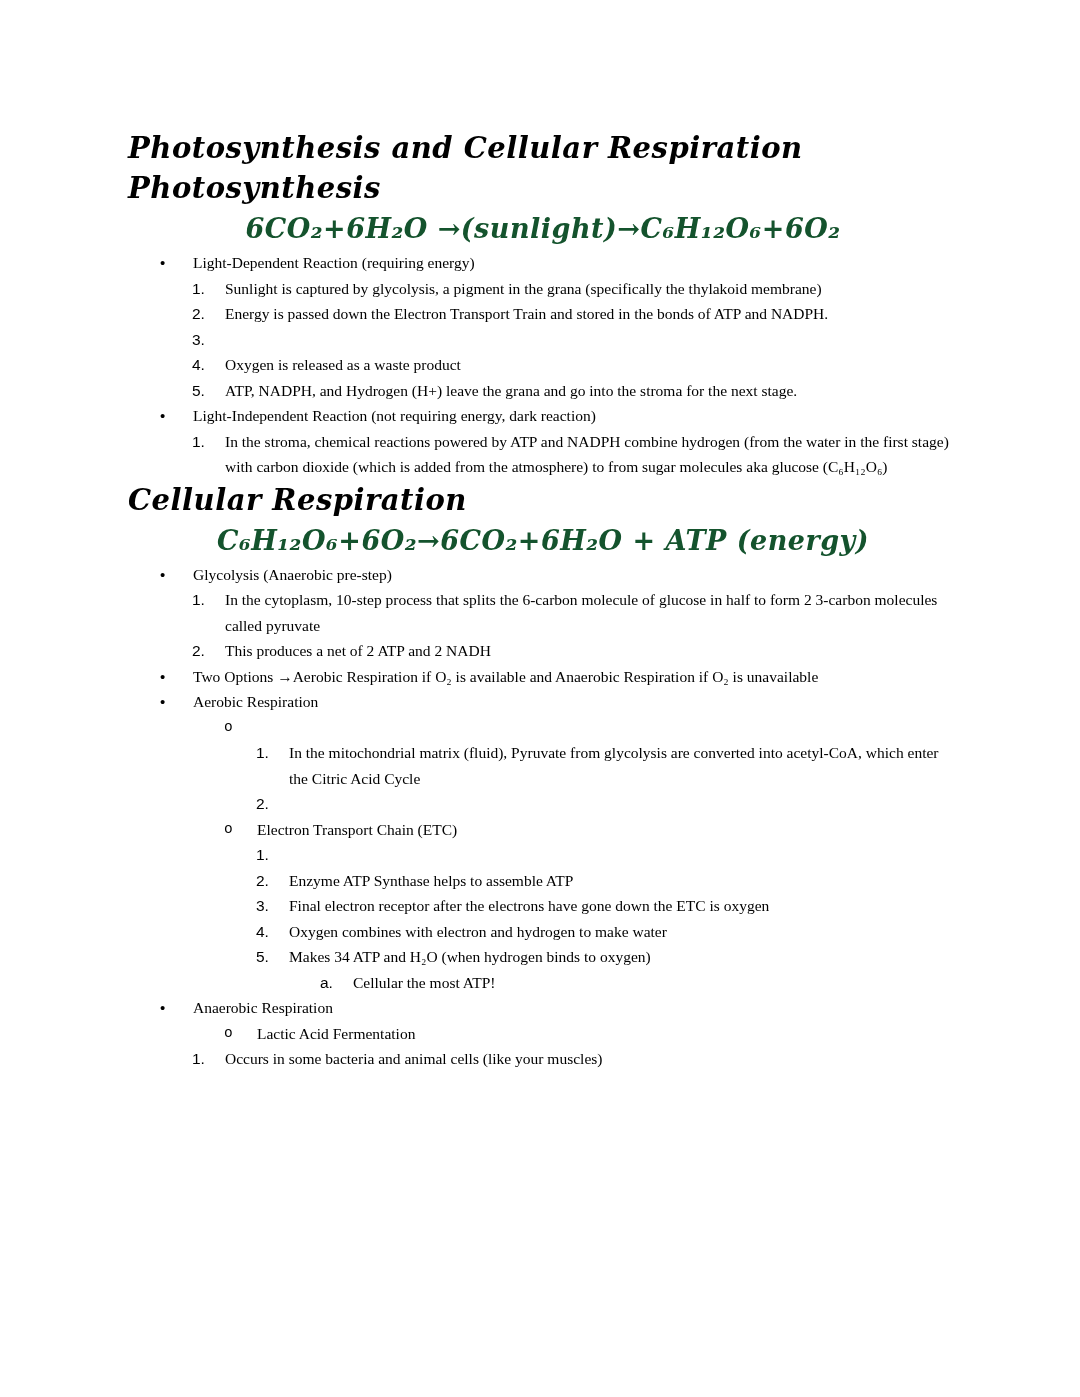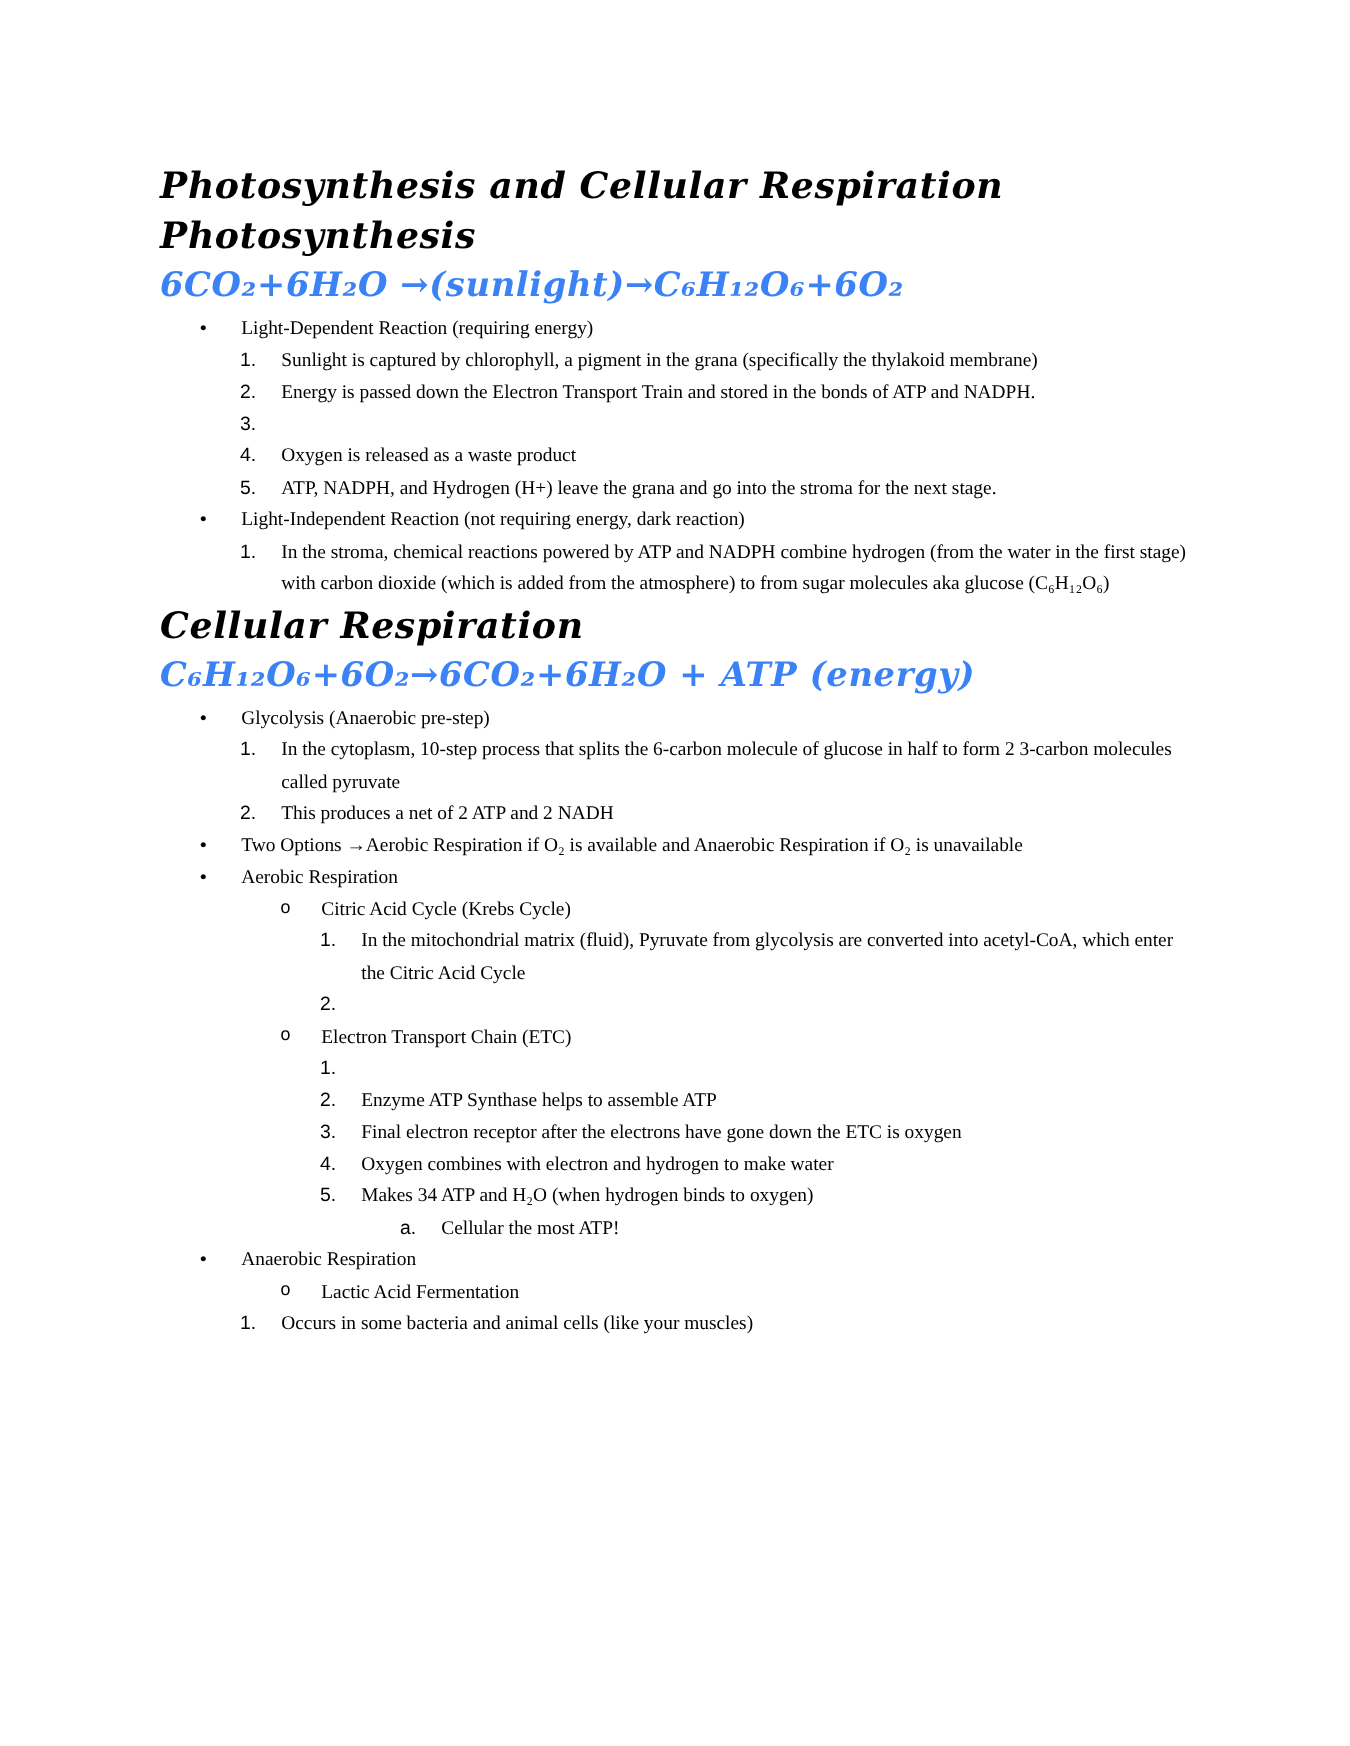--- a/index.html
+++ b/index.html
@@ -28,21 +28,22 @@
     letter-spacing: 0.5px;
     color: #000000;
   }
   .script-equation {
     font-family: "DejaVu Serif", serif;
     font-style: italic;
     font-weight: 700;
     font-size: 27px;
     line-height: 42px;
     letter-spacing: 0.5px;
-    color: #3b82f6;
+    color: #14532d;
+    text-align: center;
   }
 
   .item {
     display: flex;
     align-items: flex-start;
     font-size: 15.5px;
     line-height: 25.5px;
     color: #000000;
   }
   .item .marker {
@@ -69,21 +70,21 @@
   <div class="doc" id="doc">
       <div class="script-heading">Photosynthesis and Cellular Respiration</div>
       <div class="script-heading">Photosynthesis</div>
       <div class="script-equation">6CO₂+6H₂O →(sunlight)→C₆H₁₂O₆+6O₂</div>
       <div class="item indent-1">
         <span class="marker bullet">•</span>
         <span class="text">Light-Dependent Reaction (requiring energy)</span>
       </div>
       <div class="item indent-2">
         <span class="marker num">1.</span>
-        <span class="text">Sunlight is captured by chlorophyll, a pigment in the grana (specifically the thylakoid membrane)</span>
+        <span class="text">Sunlight is captured by glycolysis, a pigment in the grana (specifically the thylakoid membrane)</span>
       </div>
       <div class="item indent-2">
         <span class="marker num">2.</span>
         <span class="text">Energy is passed down the Electron Transport Train and stored in the bonds of ATP and NADPH.</span>
       </div>
       <div class="item indent-2">
         <span class="marker num">3.</span>
       </div>
       <div class="item indent-2">
         <span class="marker num">4.</span>
@@ -118,21 +119,20 @@
       <div class="item indent-1">
         <span class="marker bullet">•</span>
         <span class="text">Two Options →Aerobic Respiration if O₂ is available and Anaerobic Respiration if O₂ is unavailable</span>
       </div>
       <div class="item indent-1">
         <span class="marker bullet">•</span>
         <span class="text">Aerobic Respiration</span>
       </div>
       <div class="item indent-3">
         <span class="marker circle">o</span>
-        <span class="text">Citric Acid Cycle (Krebs Cycle)</span>
       </div>
       <div class="item indent-4">
         <span class="marker num">1.</span>
         <span class="text">In the mitochondrial matrix (fluid), Pyruvate from glycolysis are converted into acetyl-CoA, which enter the Citric Acid Cycle</span>
       </div>
       <div class="item indent-4">
         <span class="marker num">2.</span>
       </div>
       <div class="item indent-3">
         <span class="marker circle">o</span>

